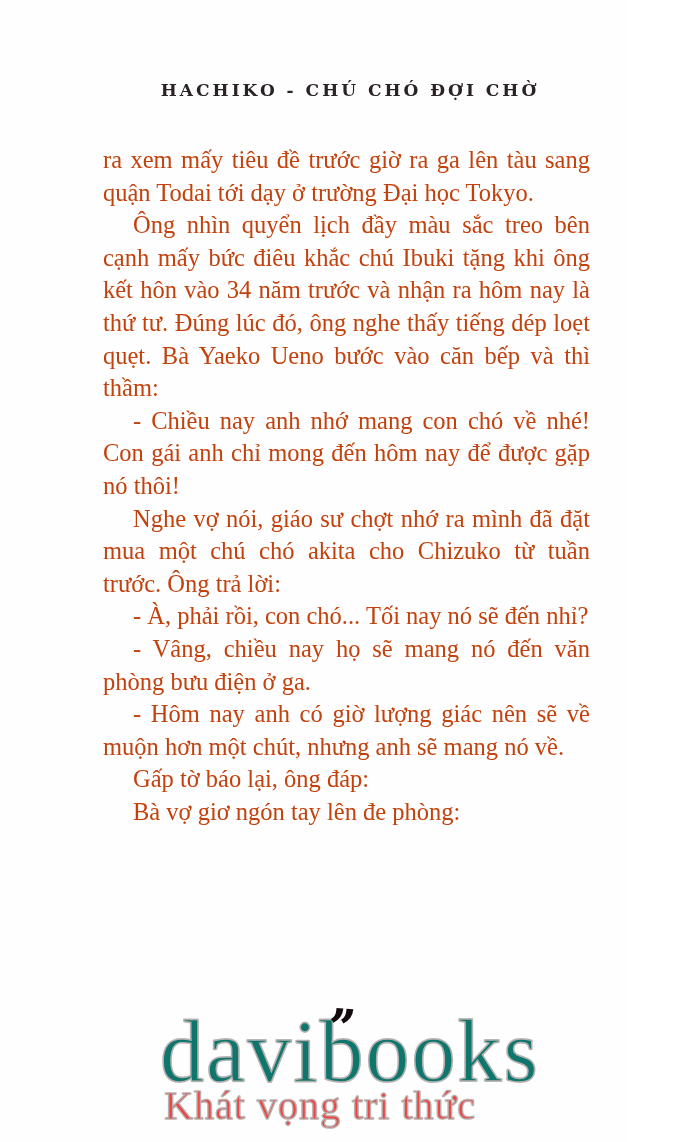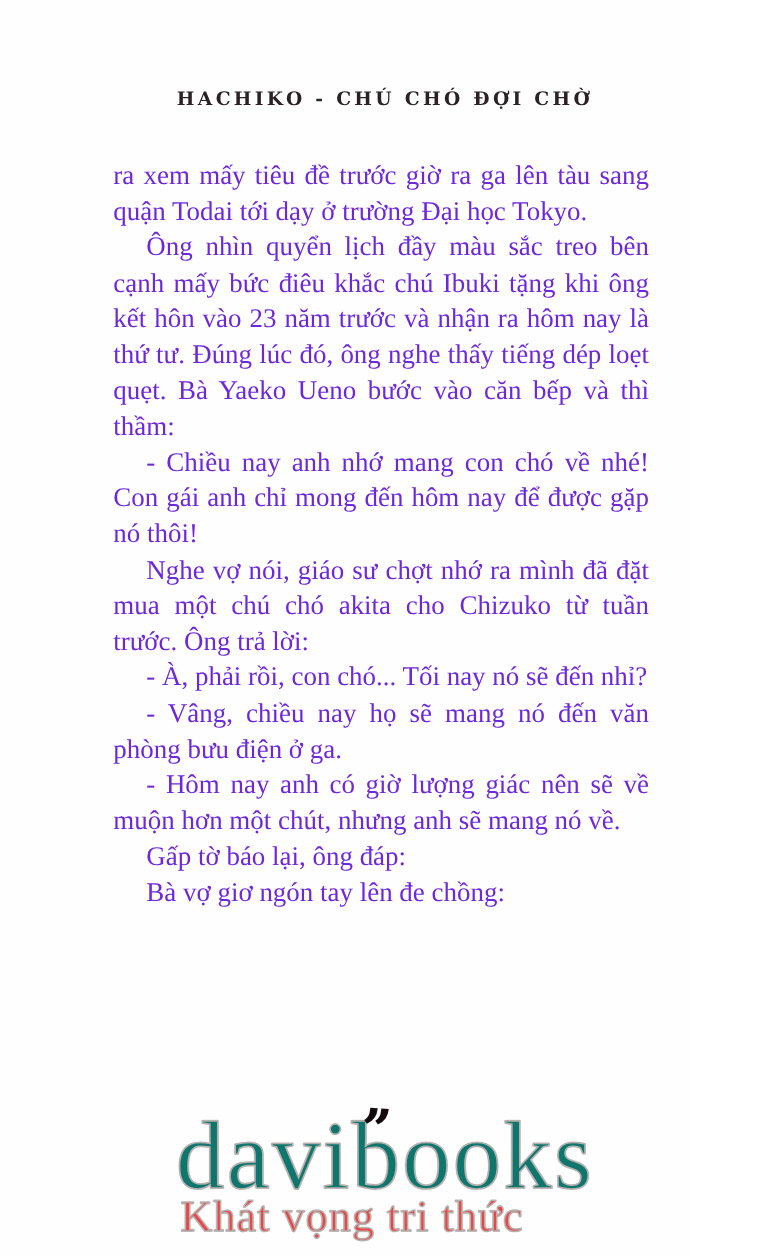--- a/index.html
+++ b/index.html
@@ -28,21 +28,21 @@
     color: #2b2226;
   }
   .body-text {
     position: absolute;
     top: 144px;
     left: 103px;
     width: 487px;
     font-family: "Liberation Serif", serif;
     font-size: 24.5px;
     line-height: 32.6px;
-    color: #6d28d9;
+    color: #c2410c;
     text-align: justify;
   }
   .body-text p {
     margin: 0;
     padding: 0;
   }
   .body-text p.indent {
     text-indent: 30px;
   }
   .watermark-brand {
@@ -90,28 +90,28 @@
 </style>
 </head>
 <body>
 
 <div class="page">
 
   <div class="running-head">HACHIKO - CHÚ CHÓ ĐỢI CHỜ</div>
 
   <div class="body-text" id="body-text">
       <p class="">ra xem mấy tiêu đề trước giờ ra ga lên tàu sang quận Todai tới dạy ở trường Đại học Tokyo.</p>
-      <p class="indent">Ông nhìn quyển lịch đầy màu sắc treo bên cạnh mấy bức điêu khắc chú Ibuki tặng khi ông kết hôn vào 23 năm trước và nhận ra hôm nay là thứ tư. Đúng lúc đó, ông nghe thấy tiếng dép loẹt quẹt. Bà Yaeko Ueno bước vào căn bếp và thì thầm:</p>
+      <p class="indent">Ông nhìn quyển lịch đầy màu sắc treo bên cạnh mấy bức điêu khắc chú Ibuki tặng khi ông kết hôn vào 34 năm trước và nhận ra hôm nay là thứ tư. Đúng lúc đó, ông nghe thấy tiếng dép loẹt quẹt. Bà Yaeko Ueno bước vào căn bếp và thì thầm:</p>
       <p class="indent">- Chiều nay anh nhớ mang con chó về nhé! Con gái anh chỉ mong đến hôm nay để được gặp nó thôi!</p>
       <p class="indent">Nghe vợ nói, giáo sư chợt nhớ ra mình đã đặt mua một chú chó akita cho Chizuko từ tuần trước. Ông trả lời:</p>
       <p class="indent">- À, phải rồi, con chó... Tối nay nó sẽ đến nhỉ?</p>
       <p class="indent">- Vâng, chiều nay họ sẽ mang nó đến văn phòng bưu điện ở ga.</p>
       <p class="indent">- Hôm nay anh có giờ lượng giác nên sẽ về muộn hơn một chút, nhưng anh sẽ mang nó về.</p>
       <p class="indent">Gấp tờ báo lại, ông đáp:</p>
-      <p class="indent">Bà vợ giơ ngón tay lên đe chồng:</p>
+      <p class="indent">Bà vợ giơ ngón tay lên đe phòng:</p>
     </div>
 
   <div class="watermark-brand">davibooks</div>
 
   <div class="watermark-marks">’’</div>
 
   <div class="watermark-tagline">Khát vọng tri thức</div>
 
 </div>
 

